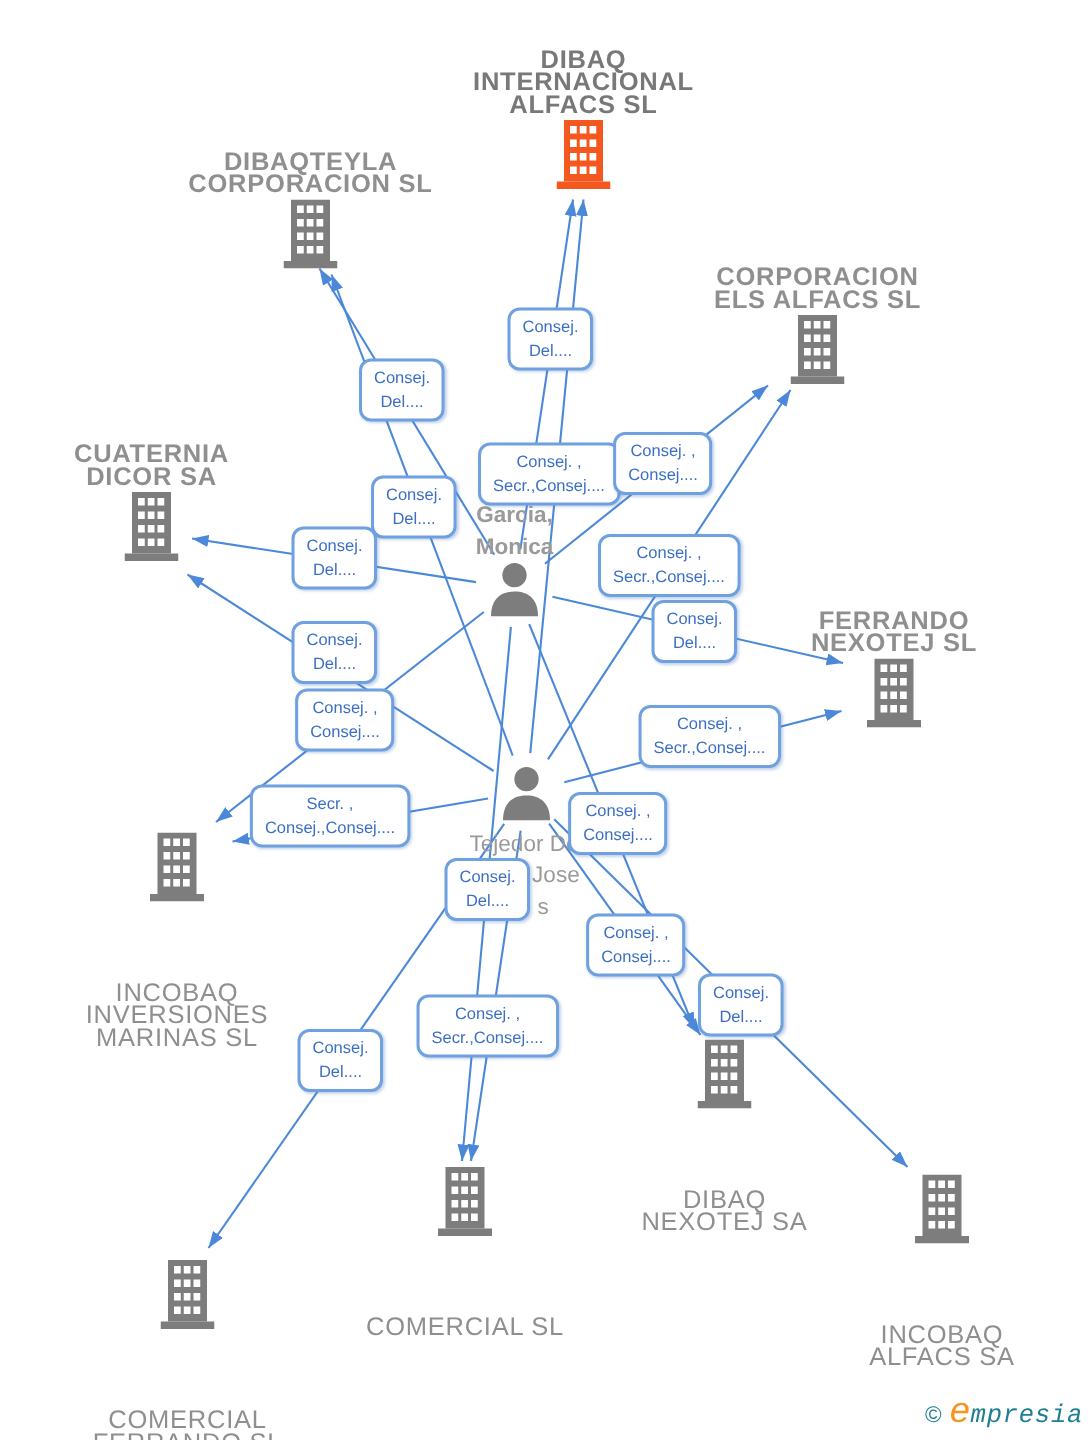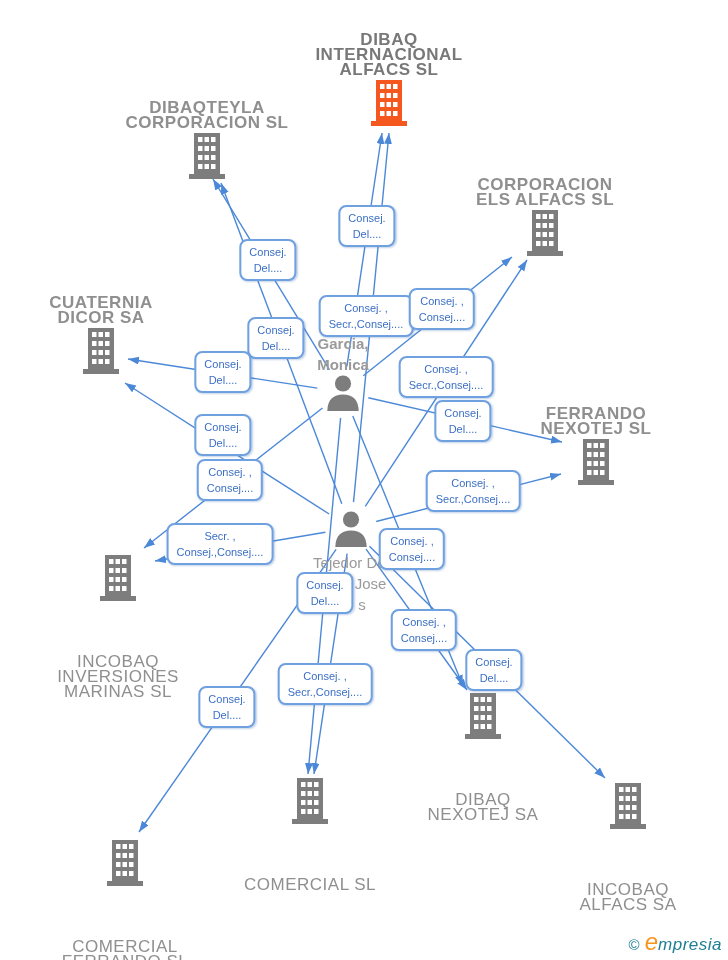--- a/index.html
+++ b/index.html
@@ -39,21 +39,21 @@
     background:#ffffff;border:2px solid var(--label-border,#6fa0e0);border-radius:8px;
     padding:3px 8px;font-size:11px;line-height:16px;text-align:center;white-space:nowrap;
     color:var(--label-text,#3b6fc4);
     box-shadow:1px 1px 2px rgba(90,130,190,.35);
   }
   .logo{
     position:absolute;right:6px;bottom:4px;
     display:flex;align-items:baseline;gap:5px;cursor:pointer;
   }
   .logo .copy{color:var(--brand-teal,#1e7f93);font-size:15px;}
-  .logo .brand{font-family:Liberation Sans, sans-serif;font-style:italic;}
+  .logo .brand{font-family:Liberation Mono, monospace;font-style:italic;}
   .logo .brand-e{color:var(--brand-orange,#f7941d);font-size:24px;font-style:italic;}
   .logo .brand-rest{color:var(--brand-teal,#1e7f93);font-size:17px;font-style:italic;letter-spacing:.5px;}
 </style>
 </head>
 <body>
 
 <div class="canvas" style="--icon: #7d7d7d; --icon-hi: #f4581f; --company-label: #8f8f8f; --person-label: #9a9a9a; --title-text: #787878; --label-border: #6fa0e0; --label-text: #3b6fc4; --brand-teal: #1e7f93; --brand-orange: #f7941d;">
   <svg id="edge-svg" width="728" height="960">
     <defs>
       <marker id="arrow" markerWidth="12" markerHeight="9" refX="11" refY="4" orient="auto" markerUnits="userSpaceOnUse">

